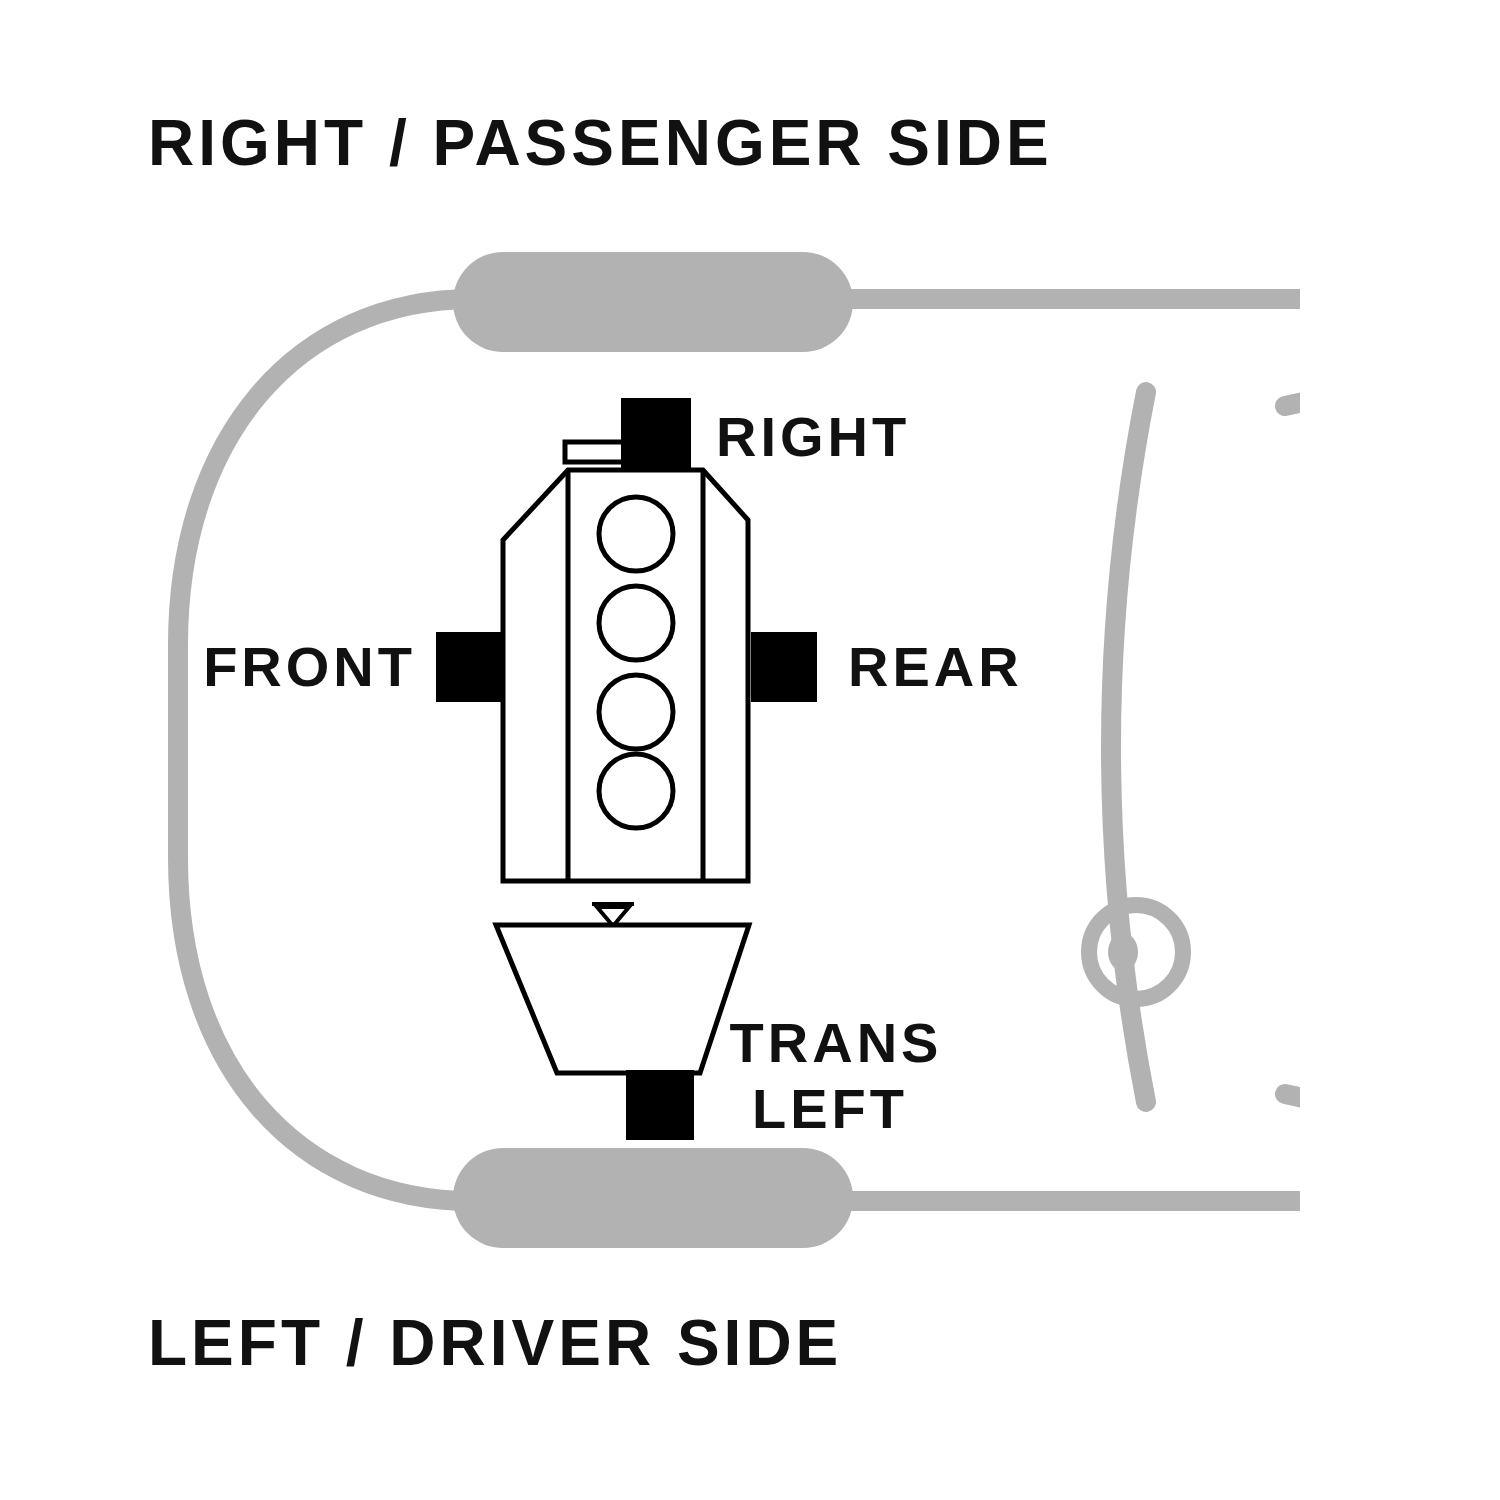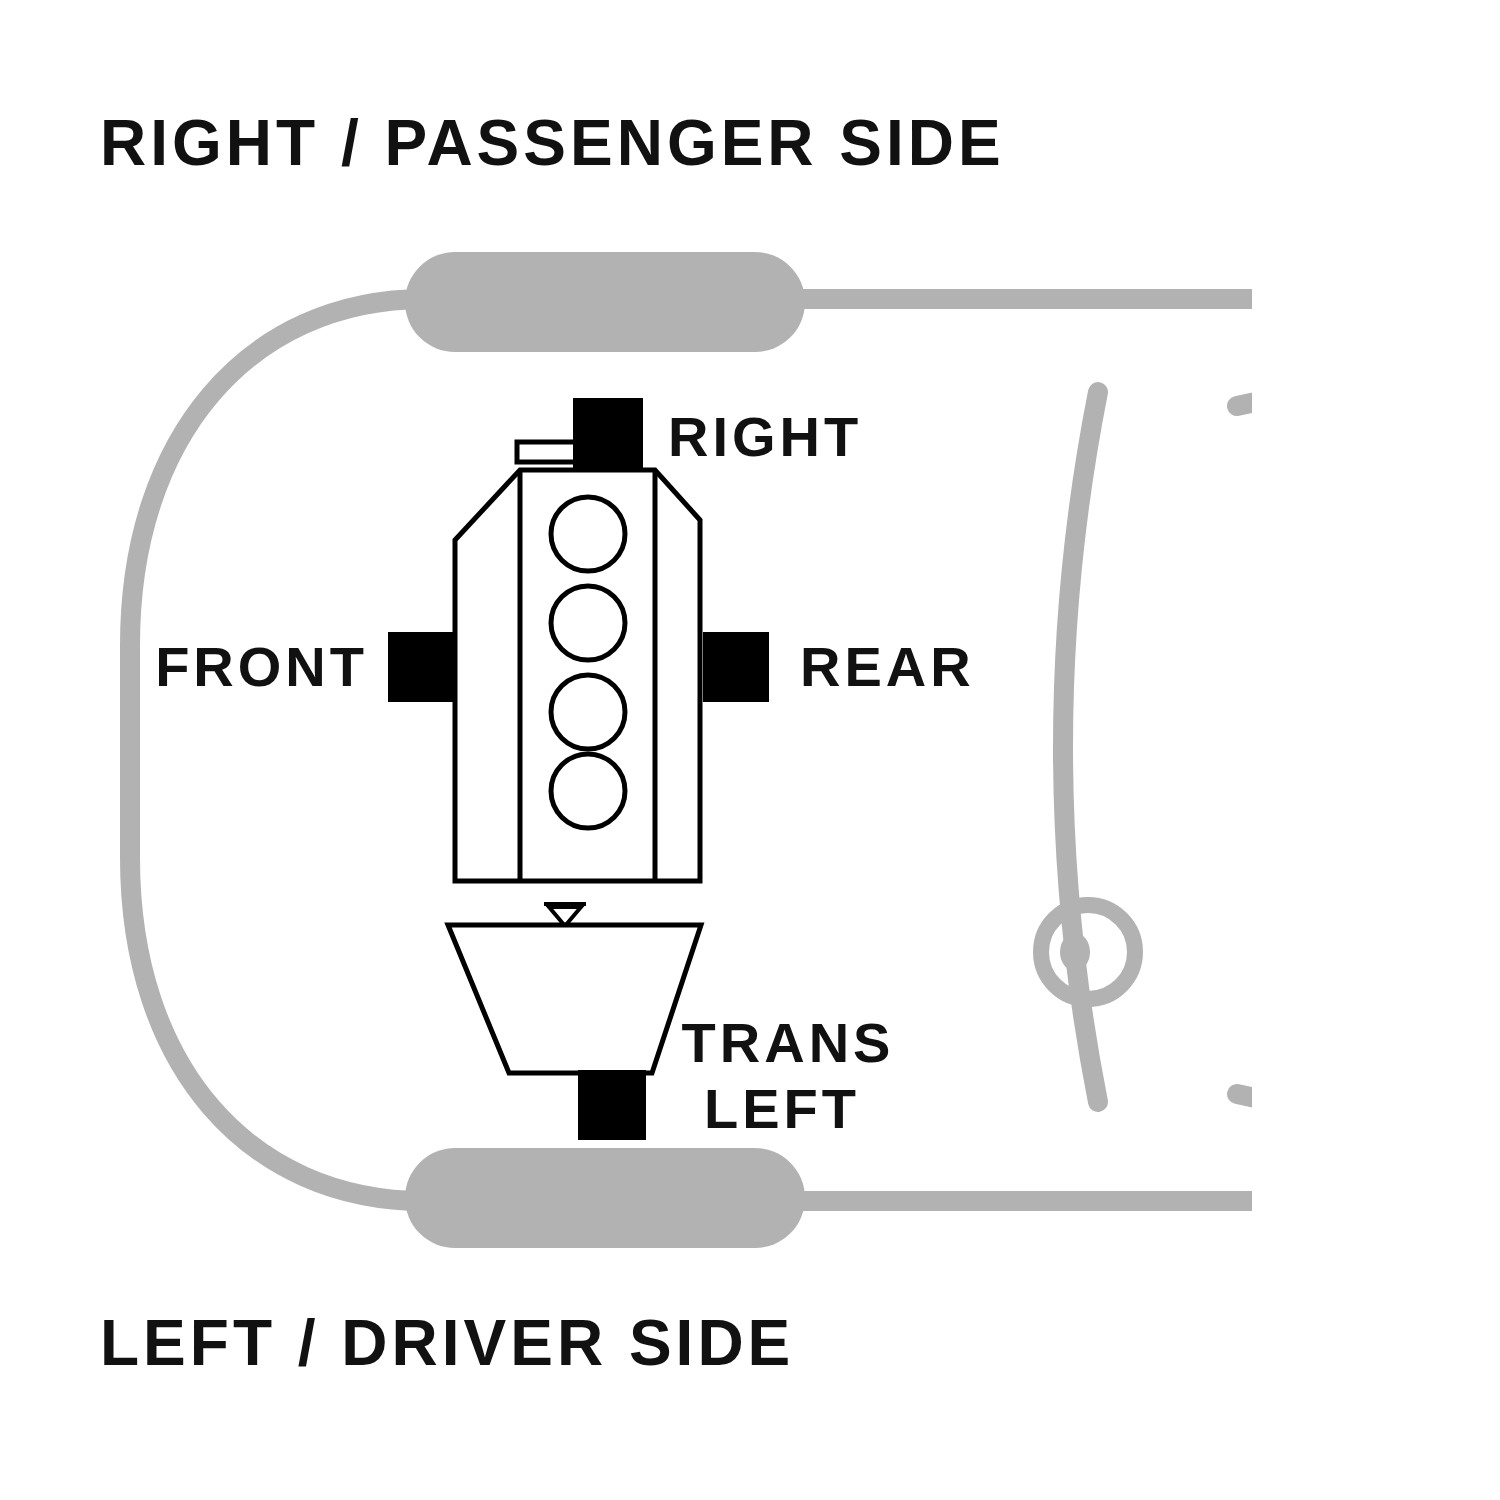--- a/index.html
+++ b/index.html
@@ -9,20 +9,21 @@
     width: 1500px;
     height: 1500px;
     font-family: "Liberation Sans", sans-serif;
   }
   #canvas {
     position: relative;
     width: 1252px;
     height: 1500px;
     overflow: hidden;
     background: #ffffff;
+    padding-left: 48px;
   }
   svg { display: block; }
   text {
     font-family: "Liberation Sans", "DejaVu Sans", sans-serif;
     font-weight: bold;
     fill: #111111;
   }
   .title-text { font-size: 64px; letter-spacing: 4px; }
   .mount-label { font-size: 56px; letter-spacing: 4px; }
   .page-num { font-size: 126px; }

